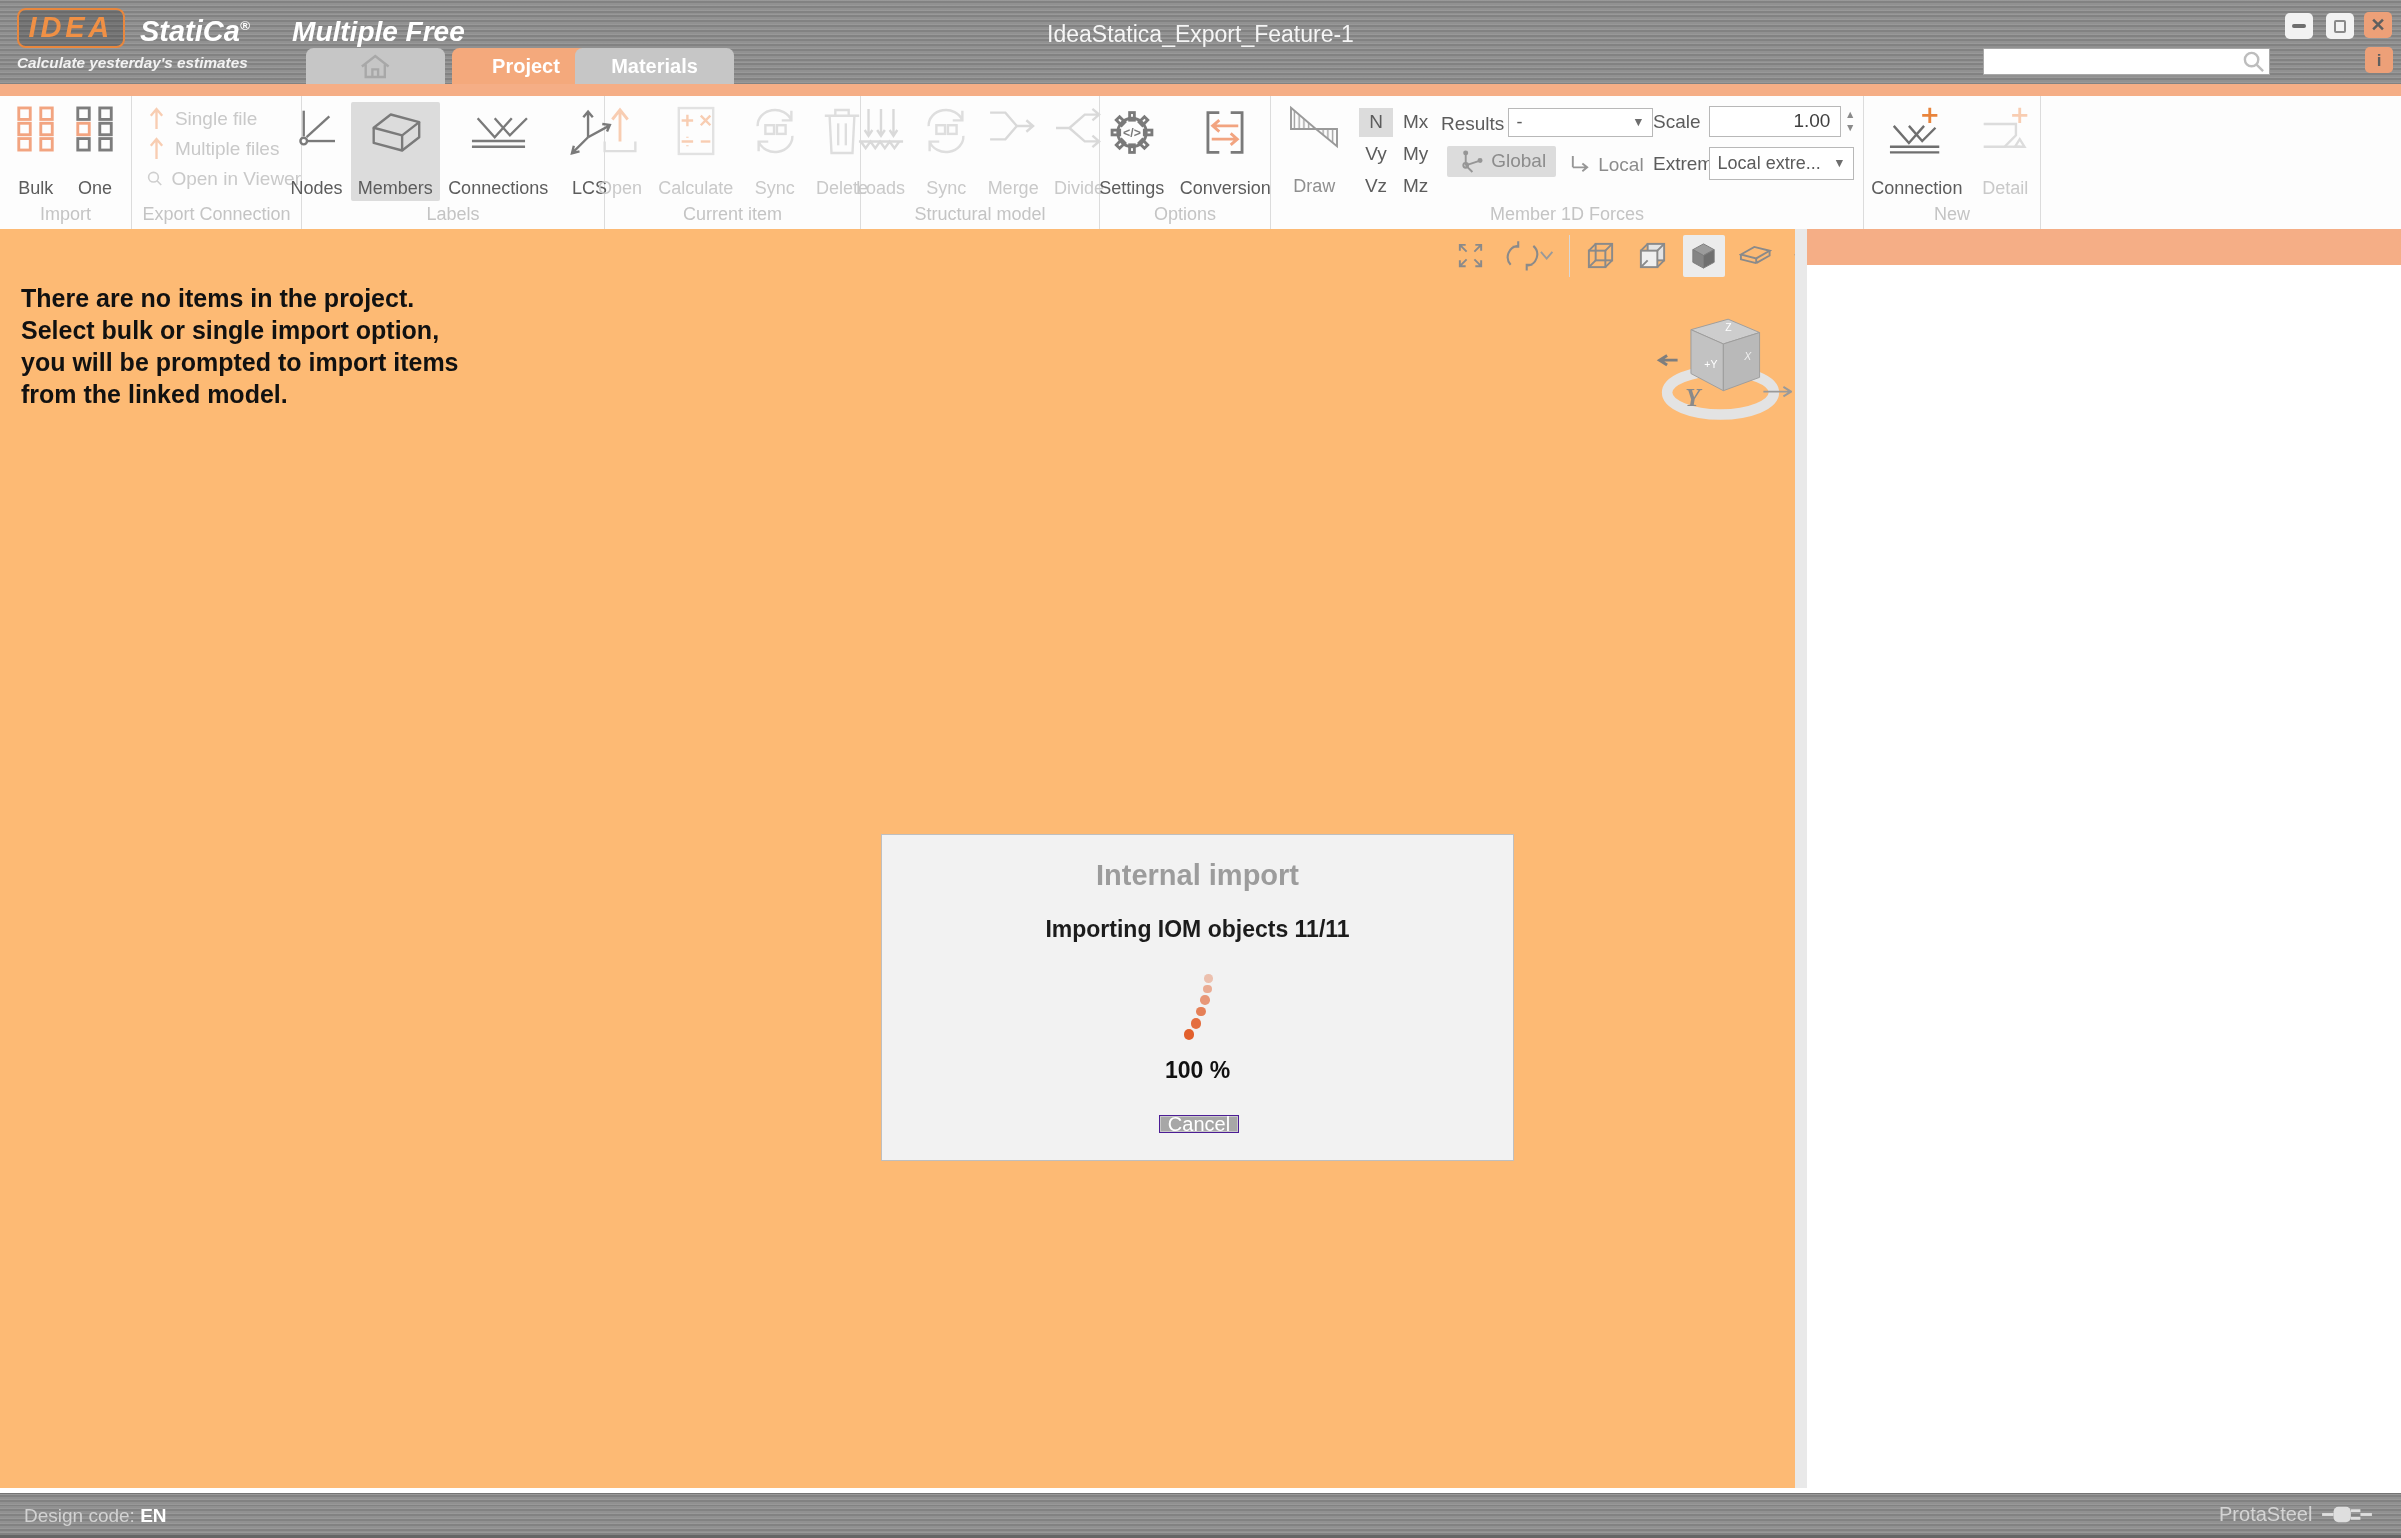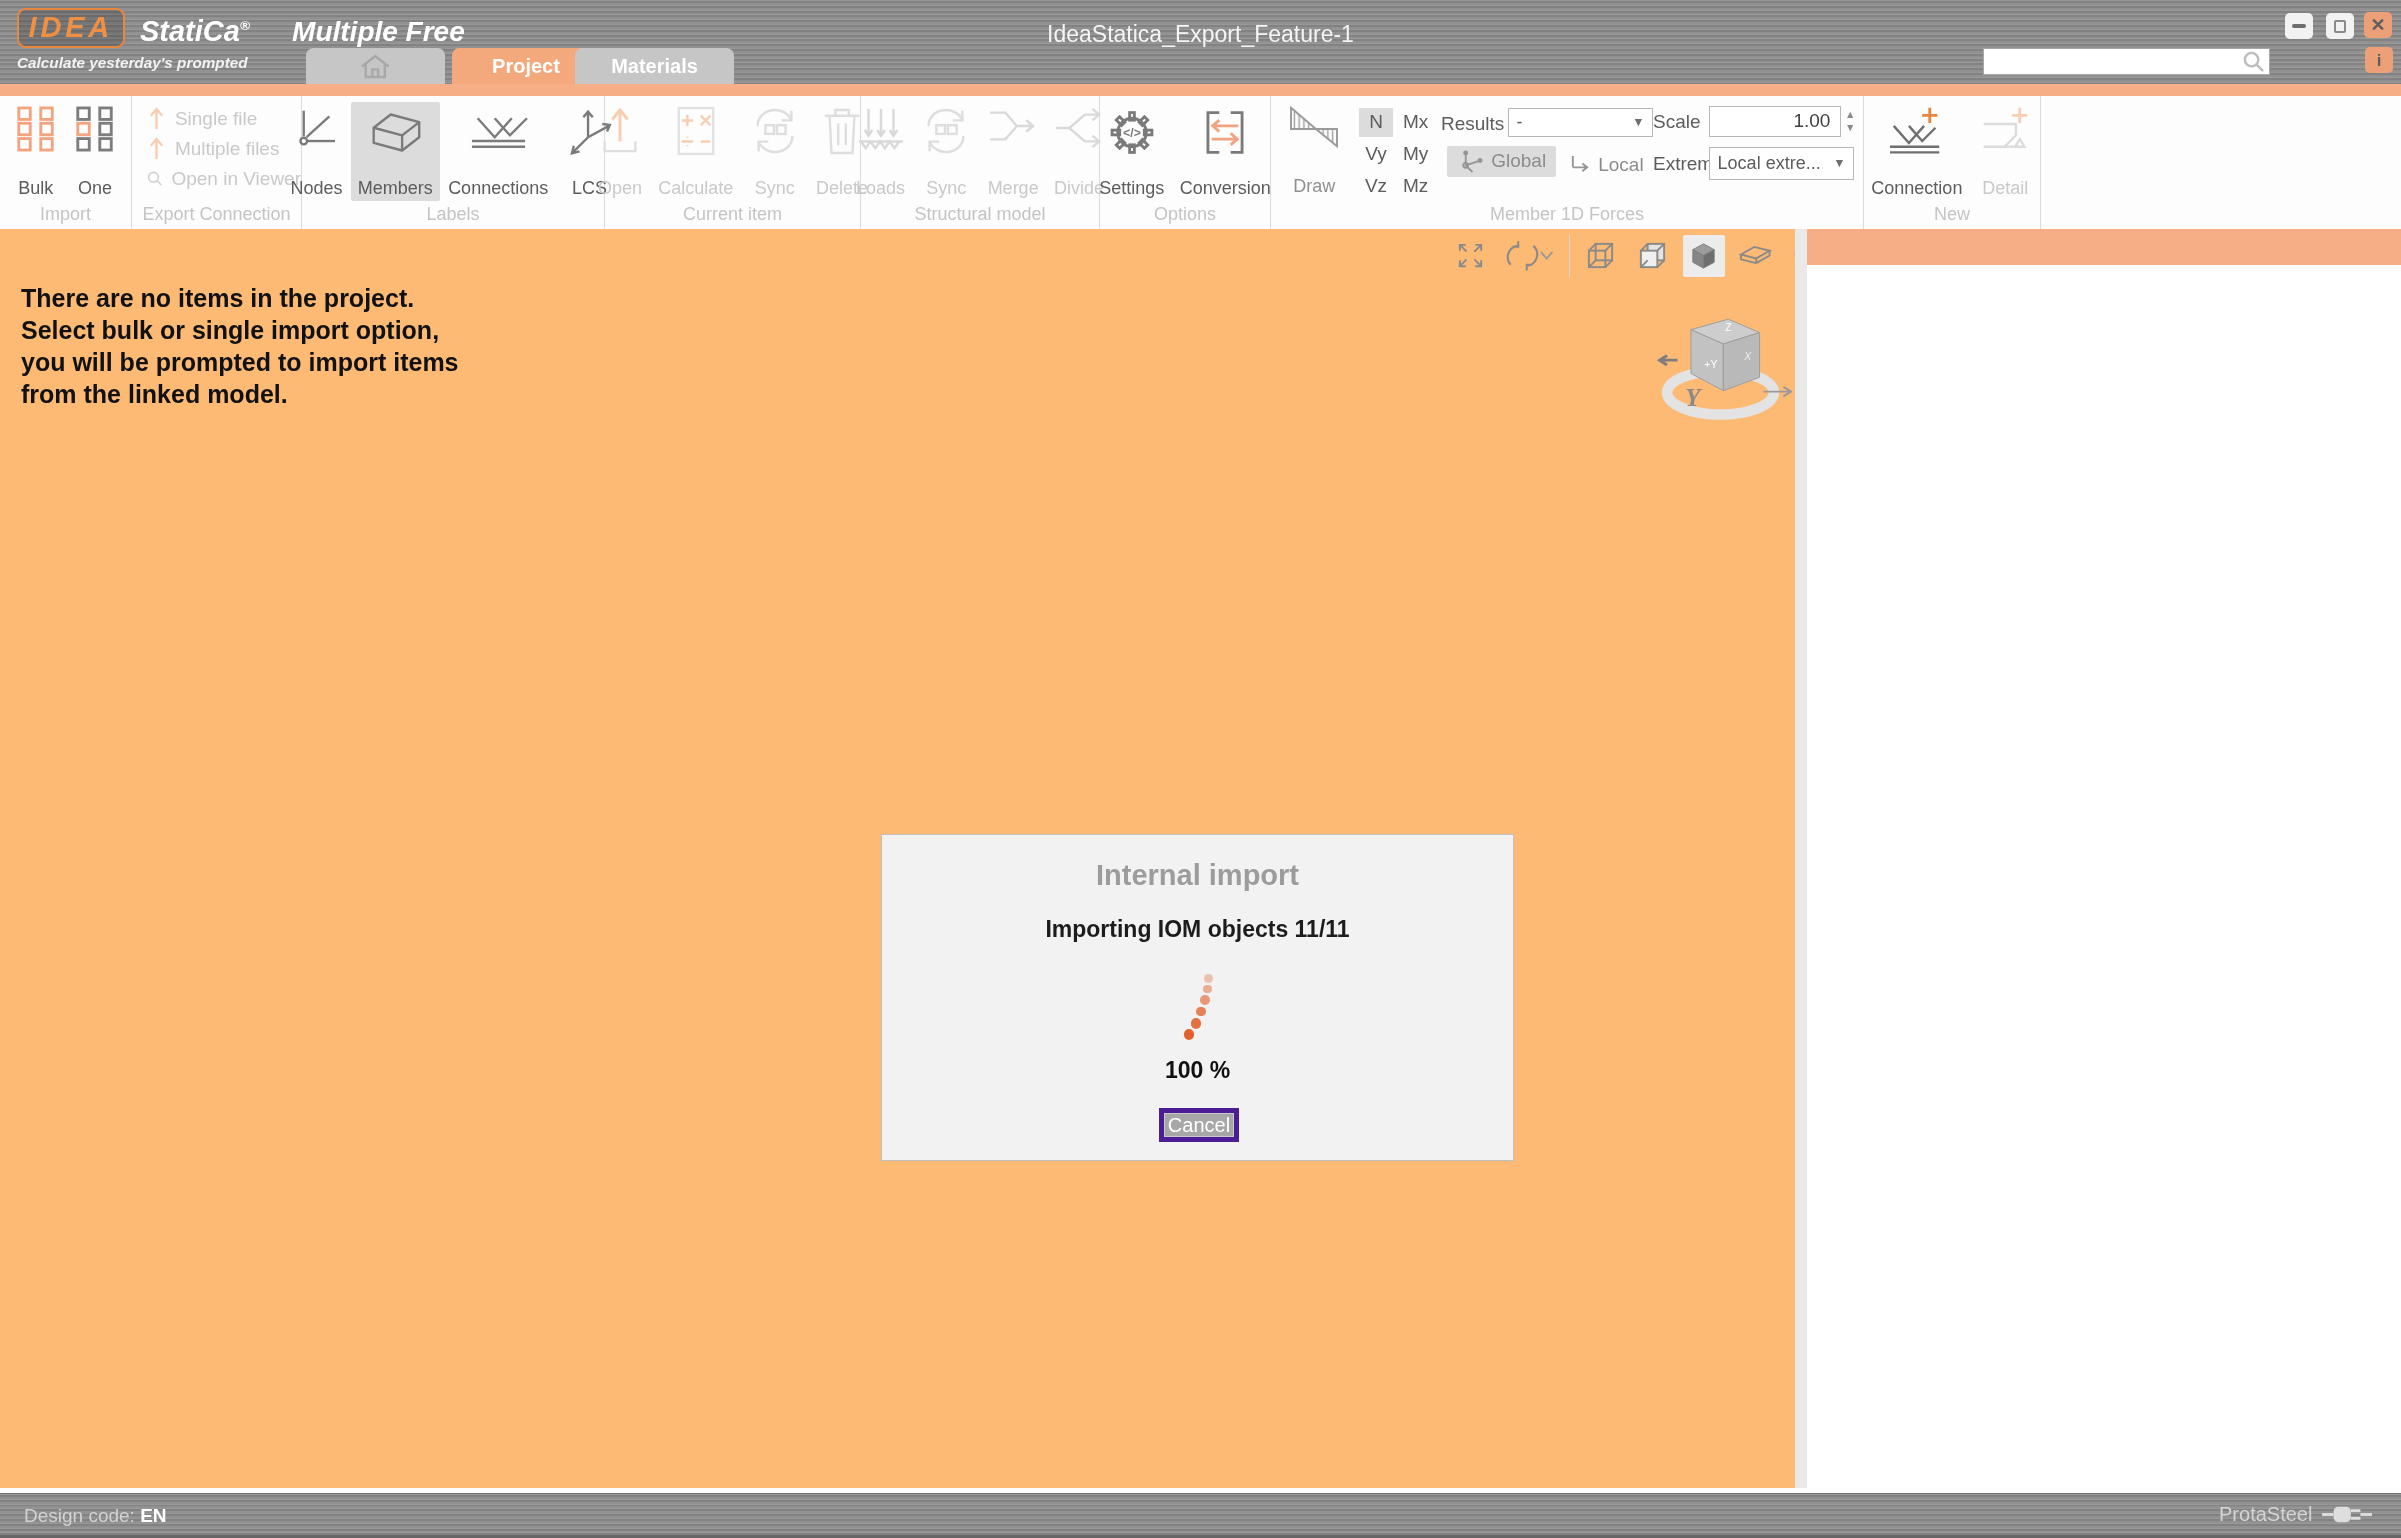--- a/index.html
+++ b/index.html
@@ -105,22 +105,22 @@
   .dialog { position:absolute; left:881px; top:605px; width:633px; height:327px;
     background:#f2f2f2; border:1.9px solid #bfbfbf; }
   .dlg-title { position:absolute; top:24px; width:100%; text-align:center;
     font-size:29px; font-weight:bold; color:#9c9c9c; }
   .dlg-msg { position:absolute; top:81px; width:100%; text-align:center;
     font-size:23px; font-weight:bold; color:#1c1c1c; }
   .spinner { position:absolute; left:300px; top:139px; width:38px; height:69px; }
   .spinner i { position:absolute; border-radius:50%; background:#E2602C; }
   .dlg-progress { position:absolute; top:222px; width:100%; text-align:center;
     font-size:23px; font-weight:bold; color:#111; }
-  .dlg-cancel { position:absolute; left:277px; top:273px; width:80px; height:34px;
-    background:#a7a7a7; border:5px solid #4c1d95; box-shadow:inset 0 0 0 1px #c9c9c9;
+  .dlg-cancel { position:absolute; left:277px; top:280px; width:80px; height:18px;
+    background:#a7a7a7; border:1px solid #4c1d95; box-shadow:inset 0 0 0 1px #c9c9c9;
     color:#fff; font-size:20px; display:flex; align-items:center; justify-content:center;
     cursor:pointer; }
 
   
   .statusbar { position:absolute; left:0; top:1493px; width:2401px; height:46px;
     background-color:#8d8d8d;
     background-image:repeating-linear-gradient(180deg,
       rgba(255,255,255,.10) 0 1px, rgba(0,0,0,.08) 1px 2.9px, rgba(255,255,255,.04) 2.9px 4.8px);
     border-top:1px solid #747474; border-bottom:4.8px solid #666; }
   .sb-left { position:absolute; left:24px; top:10.5px; font-size:19px; color:#d2d2d2; }
@@ -132,21 +132,21 @@
 <body>
 
 <div class="page">
 
   <div class="titlebar">
     <div class="brand">
       <span class="idea-box">IDEA</span>
       <span class="statica"><span>StatiCa</span><sup>®</sup></span>
       <span class="product">Multiple Free</span>
     </div>
-    <div class="tagline">Calculate yesterday's prompted</div>
+    <div class="tagline">Calculate yesterday's estimates</div>
     <div class="win-title">IdeaStatica_Export_Feature-1</div>
 
     <div class="tab gray" style="left:306px; width:139px;">
       <svg width="32.5" height="27" viewBox="0 0 34 28">
         <path d="M3 14 L17 3 L31 14 M7 12 V25 H27 V12 M14 25 V17 H20 V25" fill="none" stroke="#a8a8a8" stroke-width="2.5"></path>
       </svg>
     </div>
     <div class="tab orange" style="left:452px; width:148px;">
       <span>Project</span>
     </div>

